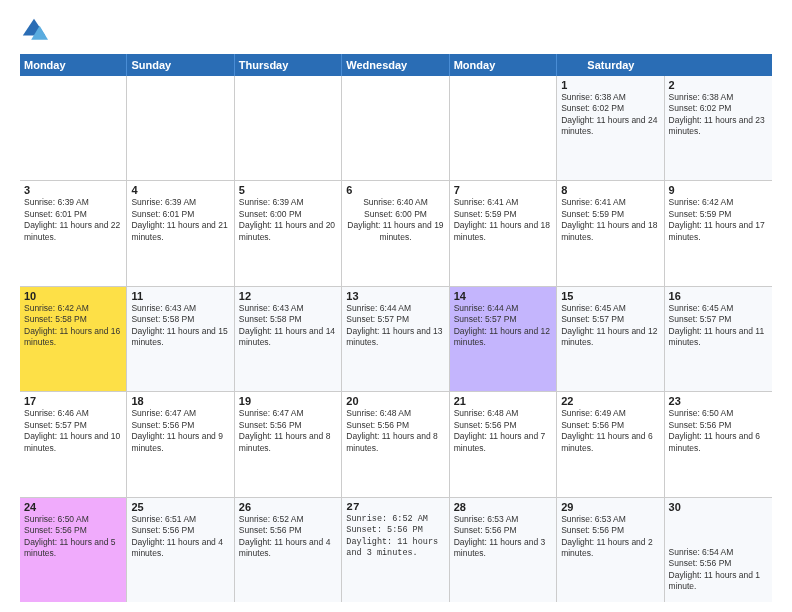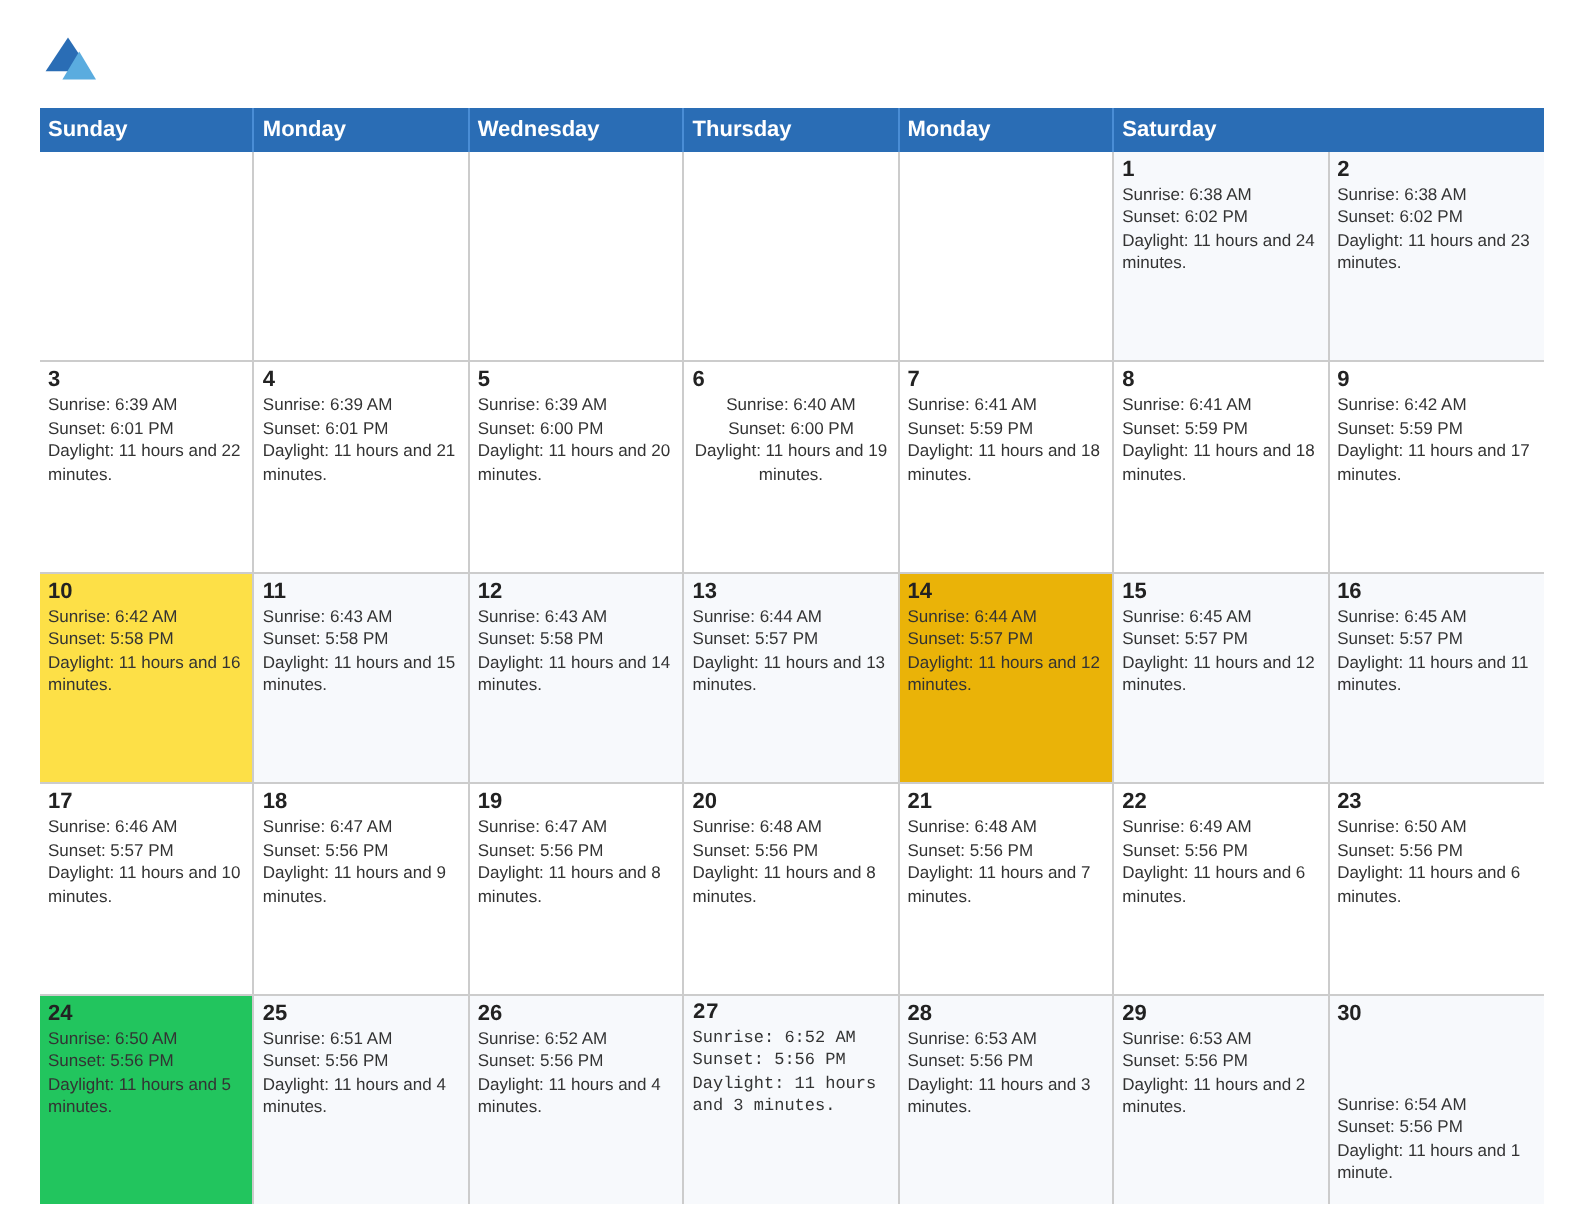--- a/index.html
+++ b/index.html
@@ -66,21 +66,21 @@
       background: #2a6db5;
     }
     .cal-header-cell {
       color: #fff;
       font-size: 11px;
       font-weight: bold;
       padding: 5px 4px;
       text-align: left;
       border-right: 1px solid #4a8dd5;
     }
-    .cal-header-cell:last-child { border-right: none; }
+    .cal-header-cell:last-child { border-right: none; text-align: center; }
     .cal-body {
       display: flex;
       flex-direction: column;
       flex: 1;
     }
     .cal-row {
       display: grid;
       grid-template-columns: repeat(7, 1fr);
       flex: 1;
       border-bottom: 1px solid #ccc;
@@ -126,24 +126,24 @@
       </div>
     </div>
     <div class="title-block">
       <h1></h1>
       <h2></h2>
     </div>
   </div>
 
   <div class="calendar">
     <div class="cal-header">
-    <div class="cal-header-cell">Sunday</div>
-        <div class="cal-header-cell">Monday</div>
+    <div class="cal-header-cell">Monday</div>
+        <div class="cal-header-cell">Sunday</div>
+        <div class="cal-header-cell">Thursday</div>
         <div class="cal-header-cell">Wednesday</div>
-        <div class="cal-header-cell">Thursday</div>
         <div class="cal-header-cell">Monday</div>
         <div class="cal-header-cell">Saturday</div>
       </div>
     <div class="cal-body">
     <div class="cal-row">
           <div class="cal-cell empty" style="background: rgb(255, 255, 255);"></div>
           <div class="cal-cell empty" style="background: rgb(255, 255, 255);"></div>
           <div class="cal-cell empty" style="background: rgb(255, 255, 255);"></div>
           <div class="cal-cell empty" style="background: rgb(255, 255, 255);"></div>
           <div class="cal-cell empty" style="background: rgb(255, 255, 255);"></div>
@@ -222,21 +222,21 @@
             <div class="cell-text" style="white-space: pre-line;">Sunrise: 6:43 AM
 Sunset: 5:58 PM
 Daylight: 11 hours and 14 minutes.</div>
           </div>
           <div class="cal-cell" style="background: rgb(247, 249, 252);">
             <span class="day-num">13</span>
             <div class="cell-text" style="white-space: pre-line;">Sunrise: 6:44 AM
 Sunset: 5:57 PM
 Daylight: 11 hours and 13 minutes.</div>
           </div>
-          <div class="cal-cell" style="background: #eab308;">
+          <div class="cal-cell" style="background: #c4b5fd;">
             <span class="day-num">14</span>
             <div class="cell-text" style="white-space: pre-line;">Sunrise: 6:44 AM
 Sunset: 5:57 PM
 Daylight: 11 hours and 12 minutes.</div>
           </div>
           <div class="cal-cell" style="background: rgb(247, 249, 252);">
             <span class="day-num">15</span>
             <div class="cell-text" style="white-space: pre-line;">Sunrise: 6:45 AM
 Sunset: 5:57 PM
 Daylight: 11 hours and 12 minutes.</div>
@@ -286,21 +286,21 @@
 Daylight: 11 hours and 6 minutes.</div>
           </div>
           <div class="cal-cell">
             <span class="day-num">23</span>
             <div class="cell-text" style="white-space: pre-line;">Sunrise: 6:50 AM
 Sunset: 5:56 PM
 Daylight: 11 hours and 6 minutes.</div>
           </div>
         </div>
         <div class="cal-row">
-          <div class="cal-cell" style="background: #22c55e;">
+          <div class="cal-cell" style="background: #f0abfc;">
             <span class="day-num">24</span>
             <div class="cell-text" style="white-space: pre-line;">Sunrise: 6:50 AM
 Sunset: 5:56 PM
 Daylight: 11 hours and 5 minutes.</div>
           </div>
           <div class="cal-cell" style="background: rgb(247, 249, 252);">
             <span class="day-num">25</span>
             <div class="cell-text" style="white-space: pre-line;">Sunrise: 6:51 AM
 Sunset: 5:56 PM
 Daylight: 11 hours and 4 minutes.</div>

